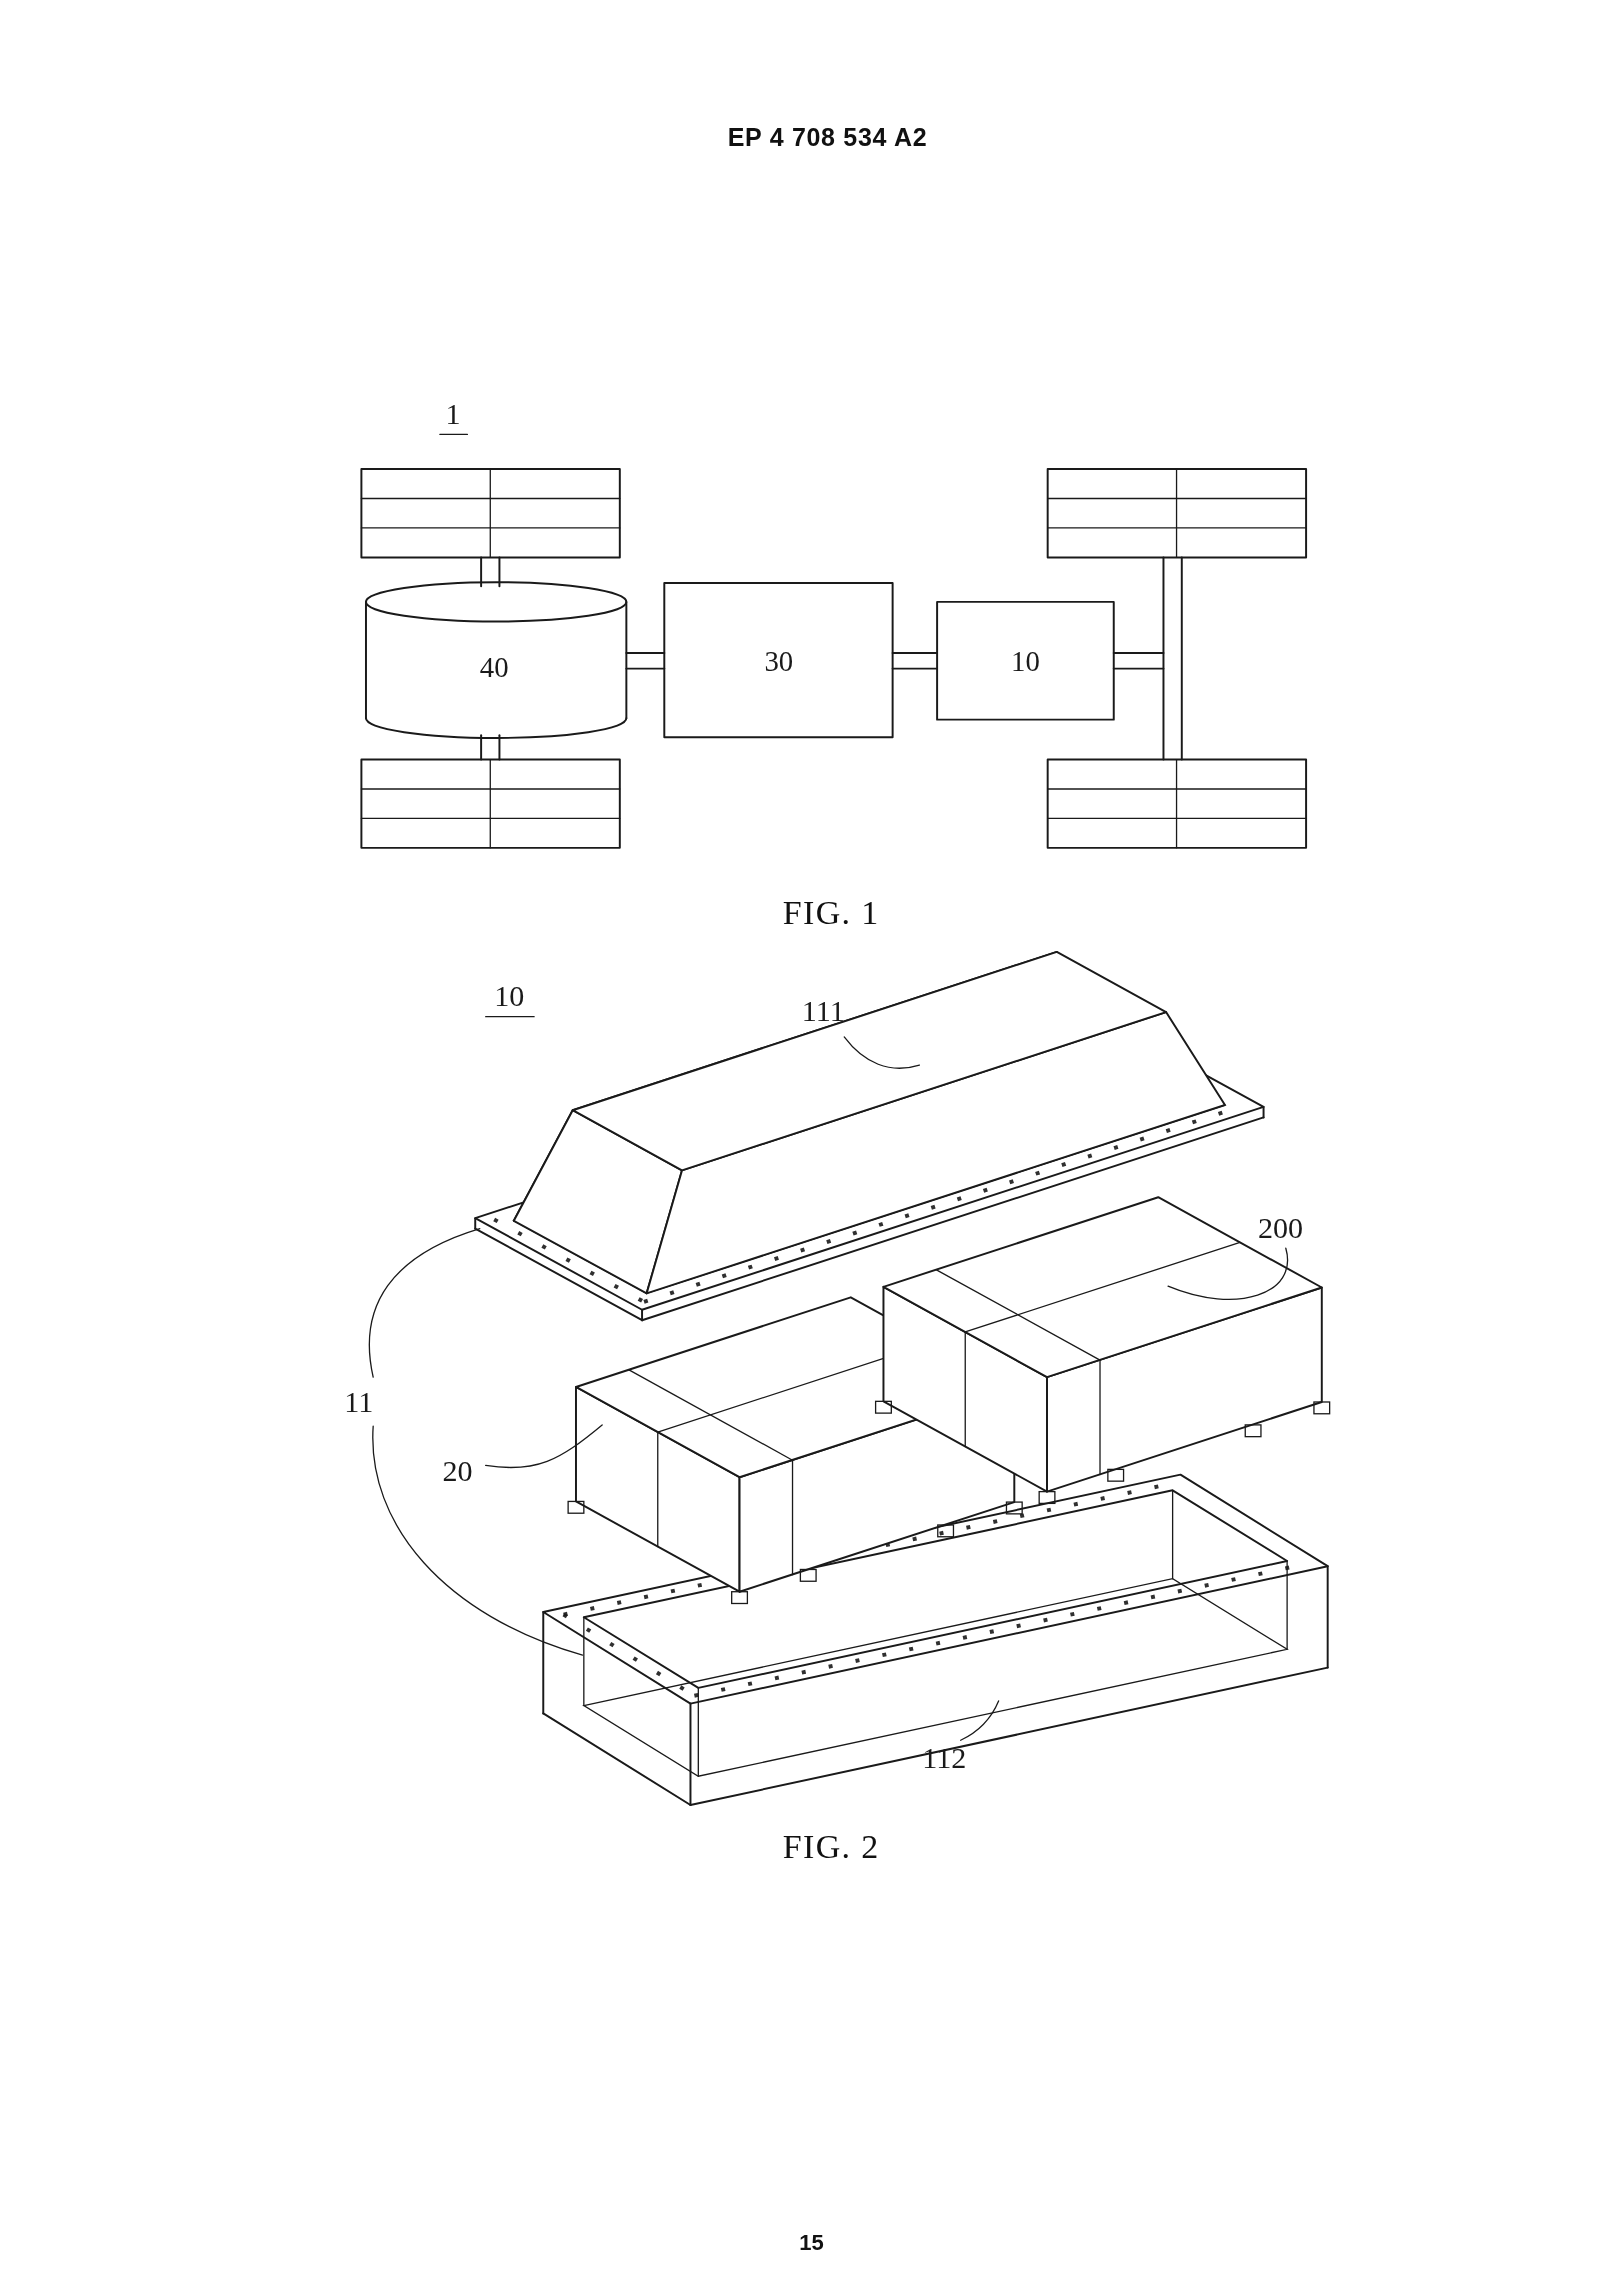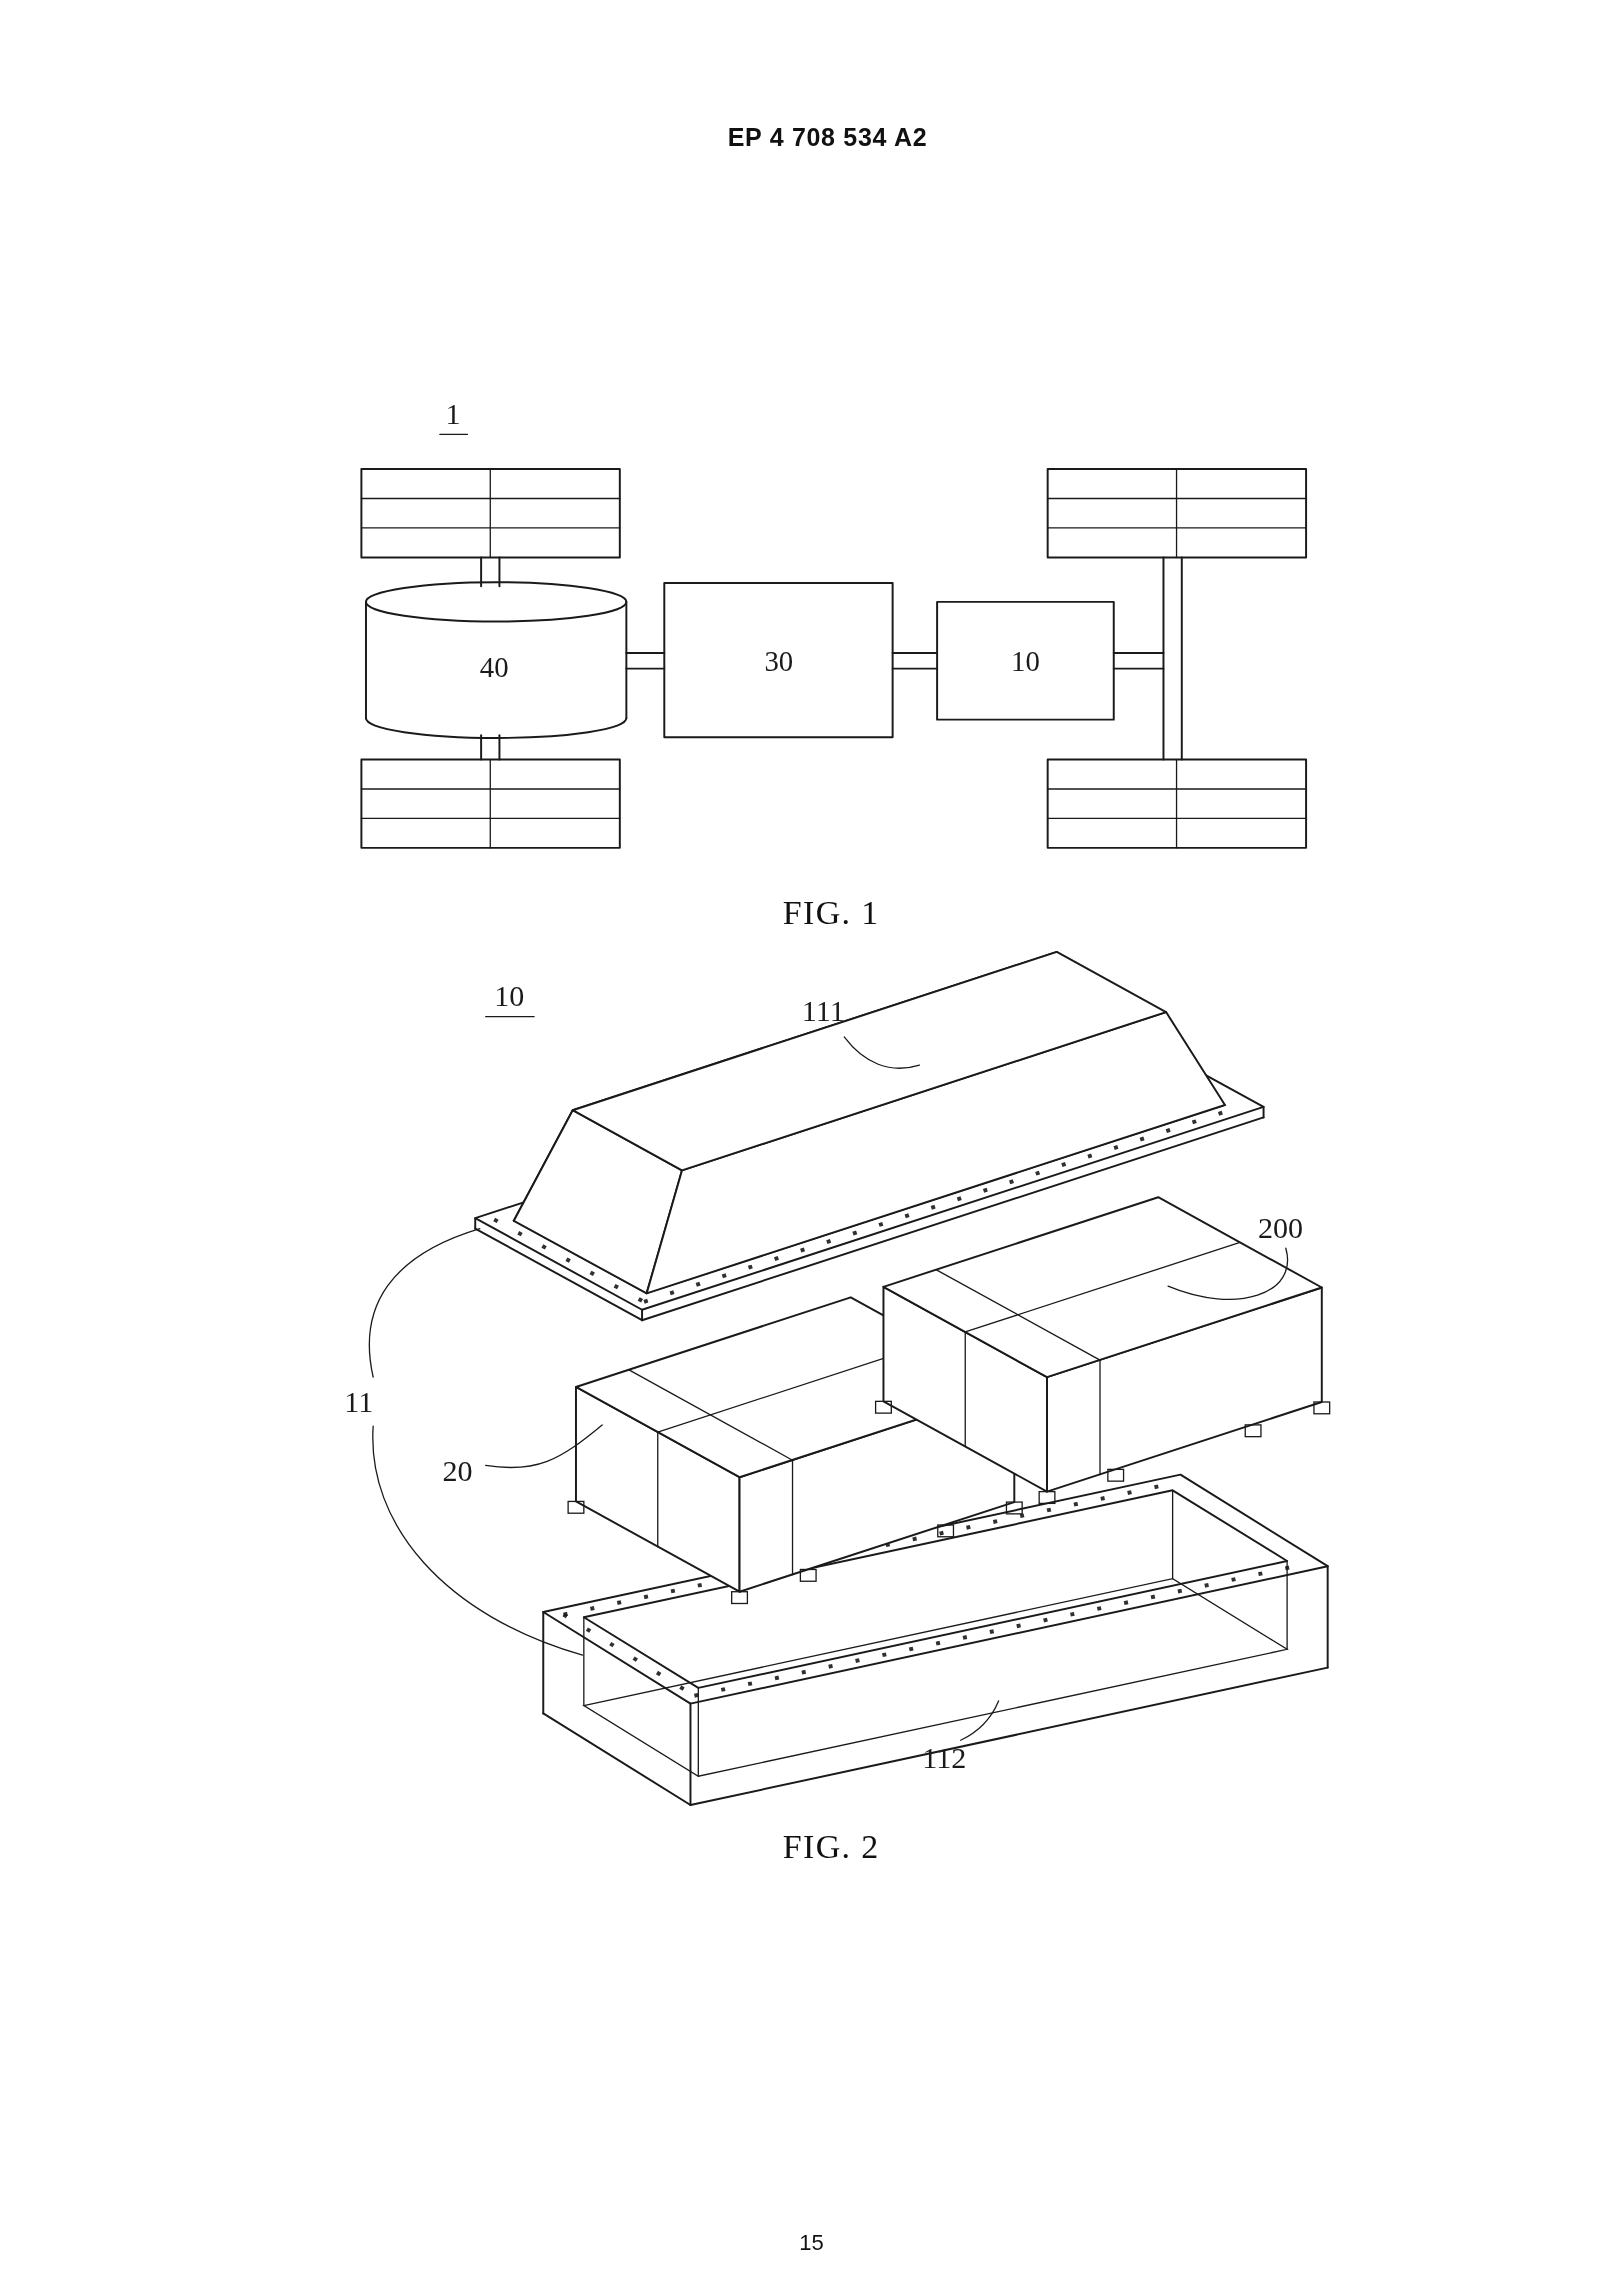--- a/index.html
+++ b/index.html
@@ -13,21 +13,21 @@
   .doc-header{
     position:absolute;top:123px;left:0;width:100%;
     text-align:center;
     font-family:"Liberation Sans", sans-serif;
     font-weight:bold;font-size:25px;letter-spacing:0.7px;color:#111;padding-left:16px;
   }
   .page-number{
     position:absolute;top:2230px;left:0;width:100%;
     text-align:center;
     font-family:"Liberation Sans", sans-serif;
-    font-weight:normal;font-size:22px;color:#111;
+    font-weight:bold;font-size:22px;color:#111;
   }
   svg{position:absolute;left:0;top:0;}
   .ln{stroke:#1a1a1a;stroke-width:3;fill:none;stroke-linecap:round;stroke-linejoin:round;}
   .ln-thin{stroke:#1a1a1a;stroke-width:2;fill:none;stroke-linecap:round;}
   .face{stroke:#1a1a1a;stroke-width:3;fill:#ffffff;stroke-linejoin:round;}
   .bolts{stroke:#1a1a1a;stroke-width:6;fill:none;stroke-dasharray:6 36;opacity:.9;}
   .lbl{font-family:"Liberation Serif", serif;font-size:46px;fill:#1a1a1a;text-anchor:middle;}
   .lbl-s{font-family:"Liberation Serif", serif;font-size:44px;fill:#1a1a1a;text-anchor:middle;}
   .cap{font-family:"Liberation Serif", serif;font-size:52px;fill:#111;text-anchor:middle;letter-spacing:2px;}
 </style>

